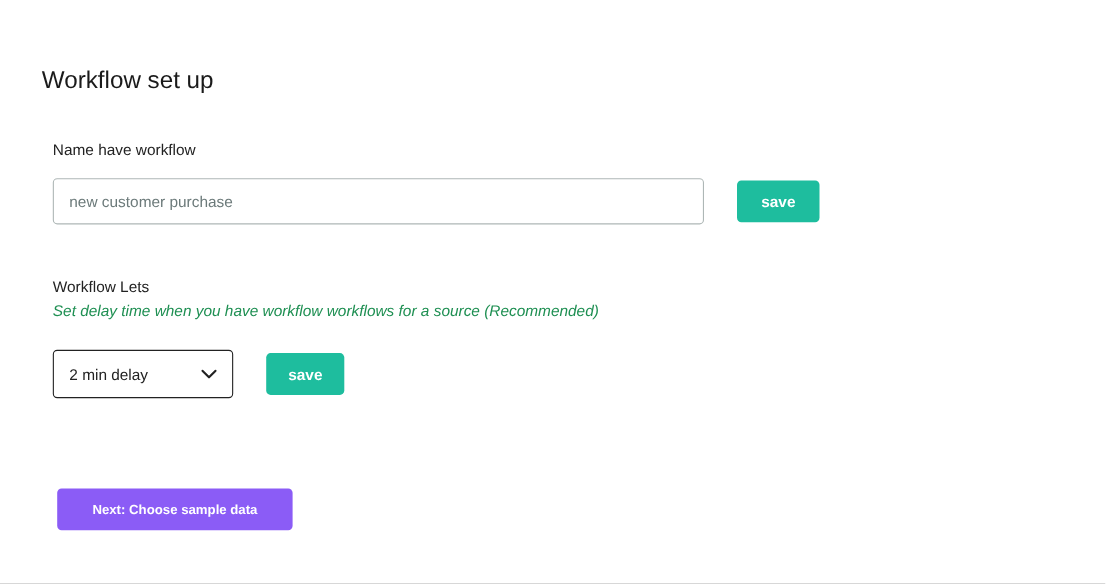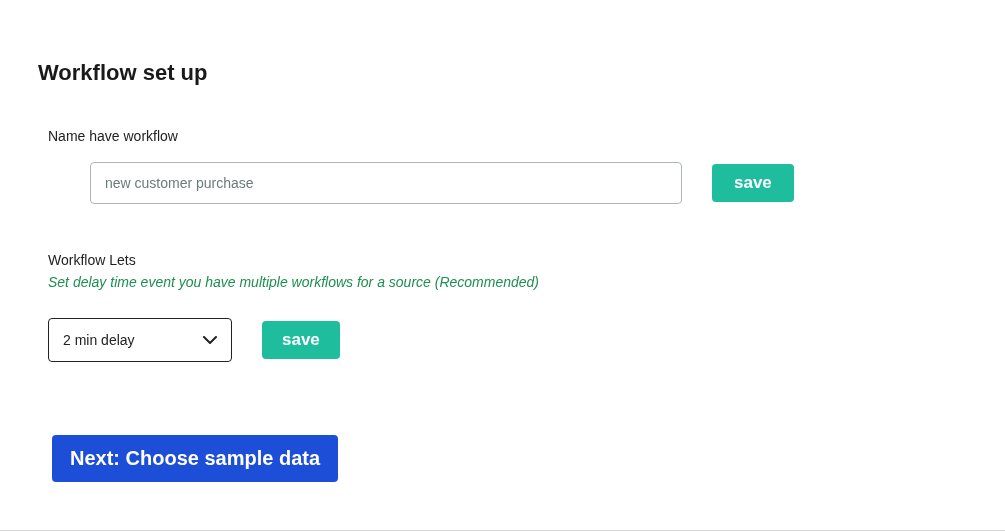--- a/index.html
+++ b/index.html
@@ -1,65 +1,65 @@
 <!DOCTYPE html>
 <html><head>
 <meta charset="utf-8">
 <style>
   * { box-sizing: border-box; margin: 0; padding: 0; }
   html, body { width: 1005px; height: 531px; background: #fff; font-family: "Segoe UI", Arial, sans-serif; color: #222; }
   .page { padding: 60px 38px 0 38px; position: relative; height: 531px; border-bottom: 1px solid #d7d7d7; }
-  .page-title { font-size: 22px; font-weight: 700; color: #1a1a1a; line-height: 1.2; }
+  .page-title { font-size: 22px; font-weight: 400; color: #1a1a1a; line-height: 1.2; }
   .page-subtitle { font-size: 16px; font-style: italic; color: #8e8e8e; margin-top: 3px; }
   .section { margin-top: 42px; padding-left: 10px; }
   .field-label { font-size: 14px; color: #222; font-weight: 400; }
   .name-row { display: flex; align-items: center; margin-top: 18px; }
   .name-input {
     width: 592px; height: 42px; border: 1px solid #aeb7b6; border-radius: 4px;
-    padding: 0 14px; font-size: 14px; color: #6c7a7a; font-family: inherit; outline: none; margin-left: 42px;
+    padding: 0 14px; font-size: 14px; color: #6c7a7a; font-family: inherit; outline: none;
   }
   .name-input::placeholder { color: #8e9a9a; }
   .btn {
     background: #1ebd9e; color: #fff; border: none; border-radius: 4px;
-    font-size: 17px; font-weight: 600; cursor: pointer; font-family: inherit;
+    font-size: 14px; font-weight: 600; cursor: pointer; font-family: inherit;
   }
   .btn-save { height: 38px; padding: 0 22px; margin-left: 30px; }
   .btn-save-sm { height: 38px; padding: 0 20px; margin-left: 30px; }
   .delay-section { margin-top: 48px; padding-left: 10px; }
   .helper-text { font-size: 14px; font-style: italic; color: #1e8f52; margin-top: 6px; }
   .delay-row { display: flex; align-items: center; margin-top: 28px; }
   .select {
-    width: 184px; height: 44px; border: 1.5px solid #222; border-radius: 4px;
+    width: 164px; height: 44px; border: 1.5px solid #222; border-radius: 4px;
     display: flex; align-items: center; justify-content: space-between;
     padding: 0 14px; font-size: 14px; color: #222; cursor: pointer; user-select: none;
   }
   .next-btn {
     position: absolute; left: 52px; bottom: 48px;
-    background: #1d4ed8; color: #fff; border: none; border-radius: 4px;
-    padding: 12px 18px; font-size: 20px; font-weight: 700; cursor: pointer; font-family: inherit;
+    background: #8b5cf6; color: #fff; border: none; border-radius: 4px;
+    padding: 12px 32px; font-size: 12px; font-weight: 700; cursor: pointer; font-family: inherit;
   }
 </style>
 </head>
 <body>
 
 <div class="page">
 
   <h1 class="page-title">Workflow set up</h1>
 
   <div class="section">
     <div class="field-label">Name have workflow</div>
     <div class="name-row">
       <input type="text" class="name-input" value="new customer purchase" style="">
       <button class="btn btn-save">save</button>
     </div>
   </div>
 
   <div class="delay-section">
     <div class="field-label">Workflow Lets</div>
-    <div class="helper-text">Set delay time event you have multiple workflows for a source (Recommended)</div>
+    <div class="helper-text">Set delay time when you have workflow workflows for a source (Recommended)</div>
     <div class="delay-row">
       <div class="select">
         <span>2 min delay</span>
         <span>
           <svg width="14" height="9" viewBox="0 0 14 9">
               <path d="M1 1 L7 7 L13 1" stroke="#222" stroke-width="2" fill="none" stroke-linecap="round" stroke-linejoin="round"></path>
             </svg>
         </span>
       </div>
       <button class="btn btn-save-sm">save</button>

